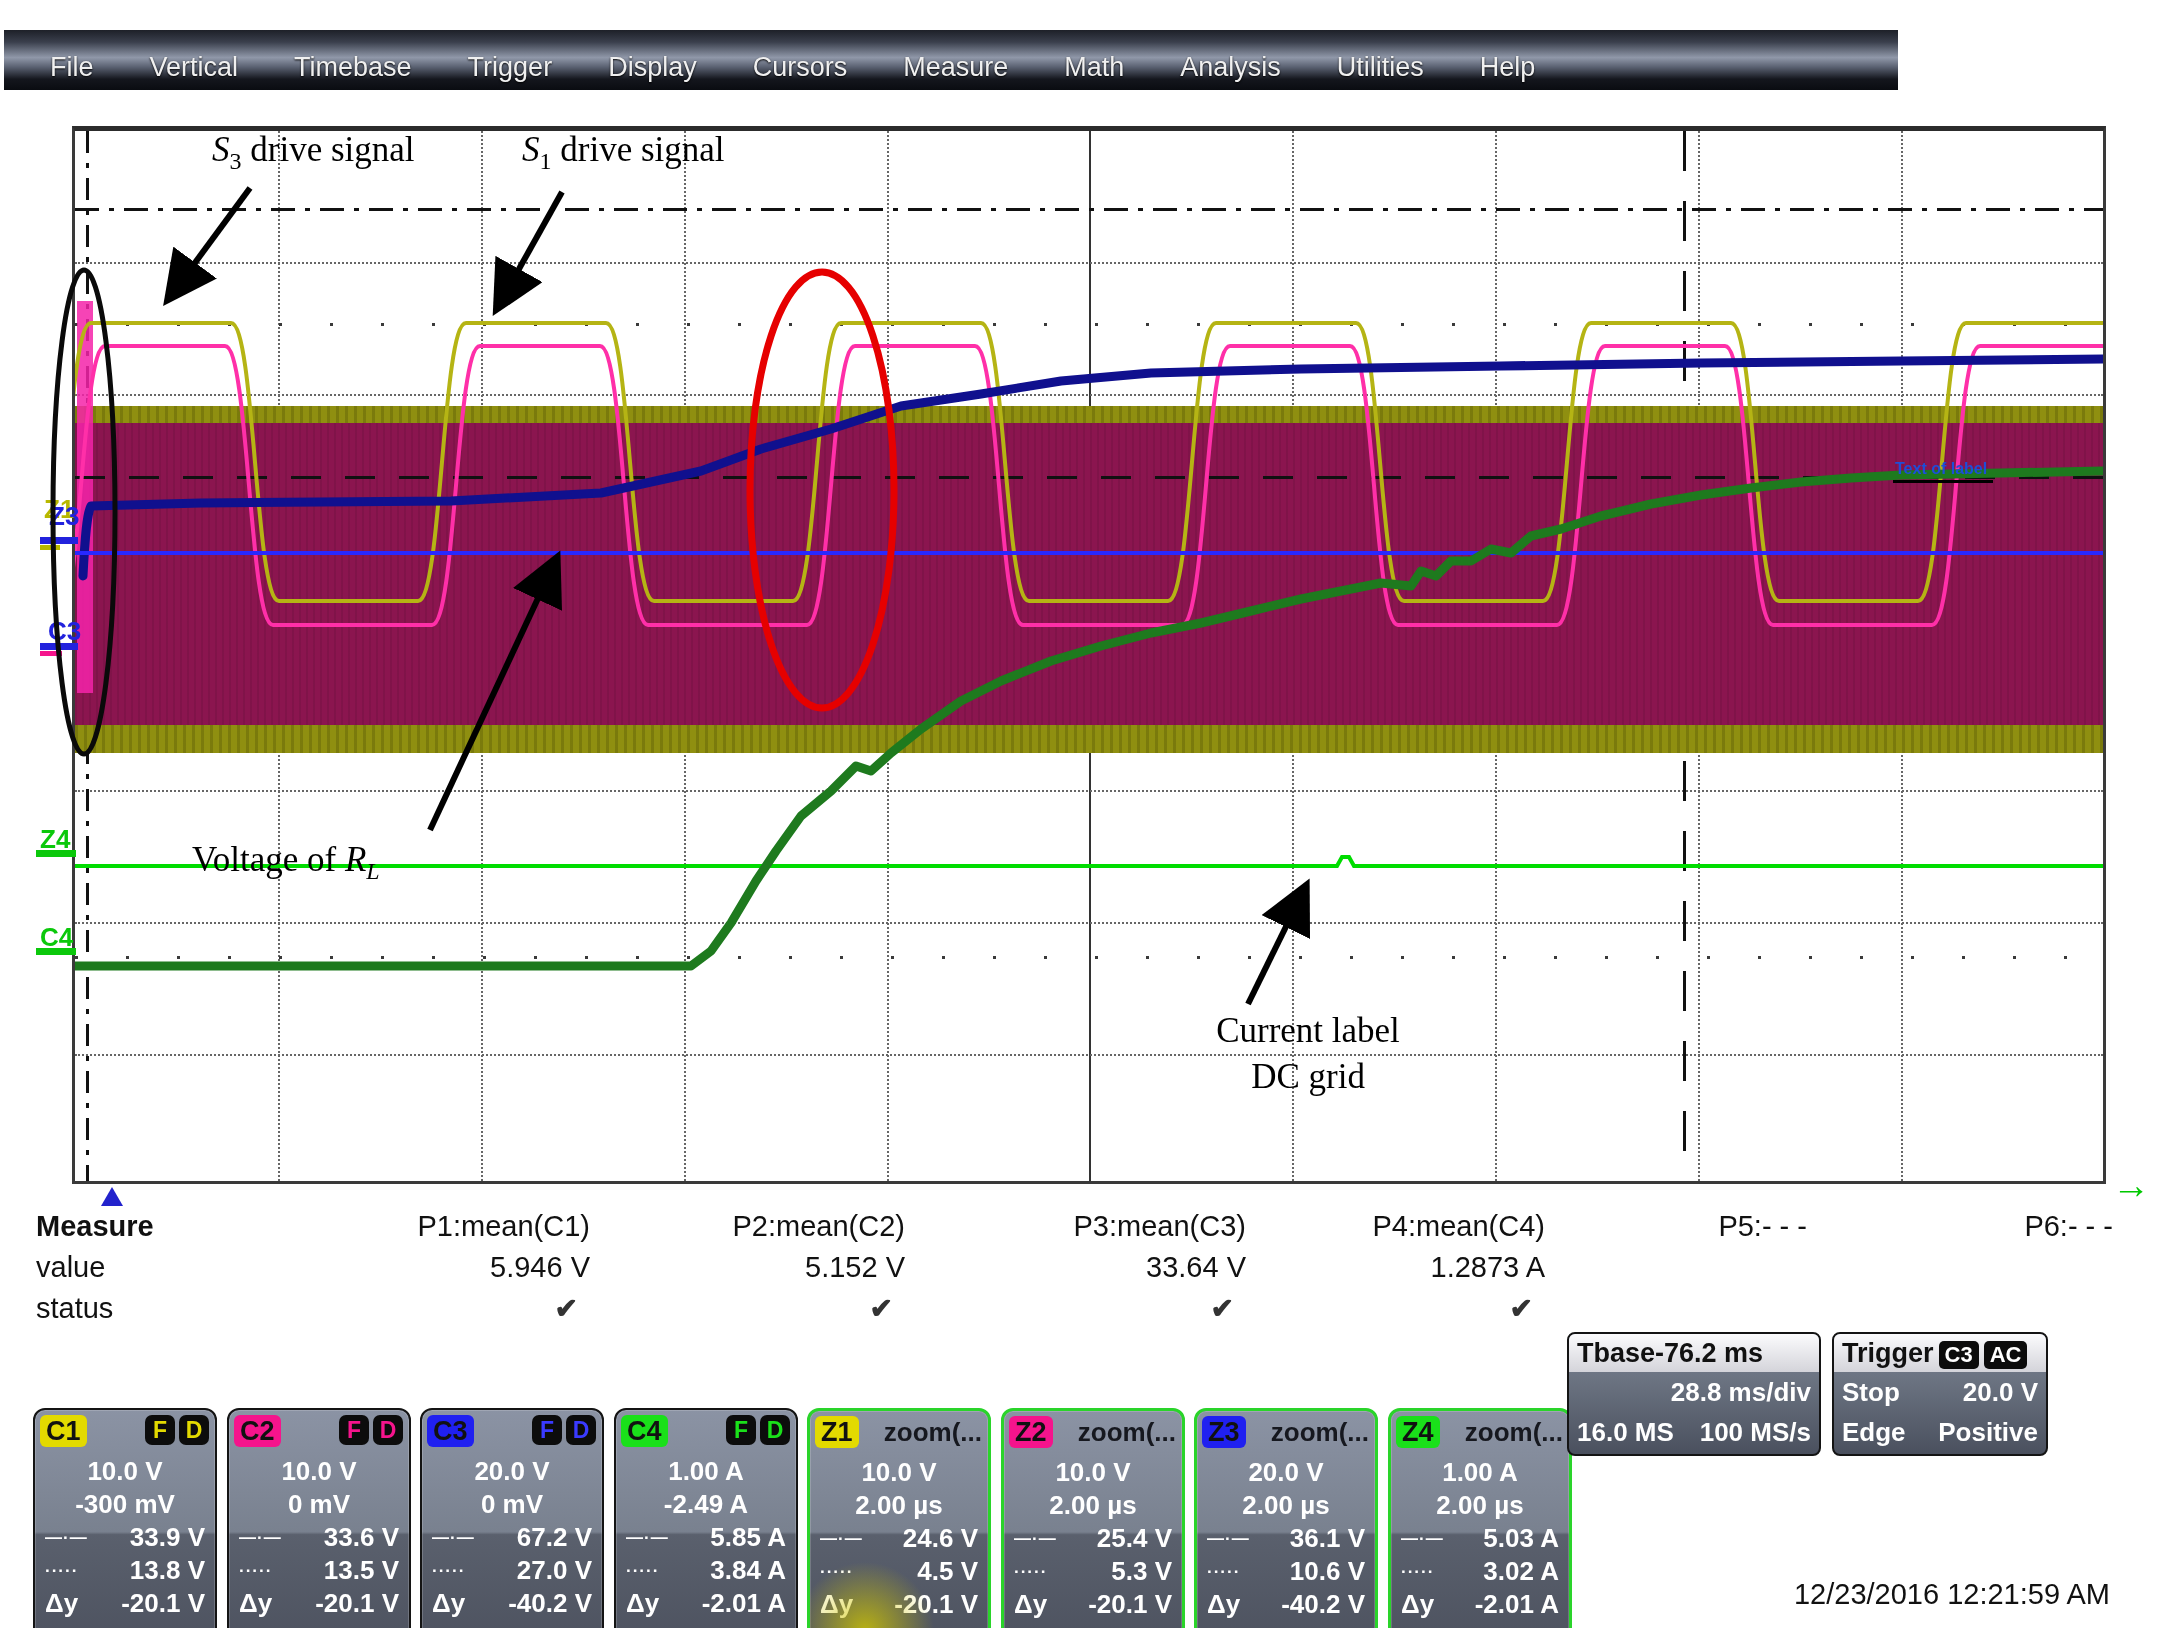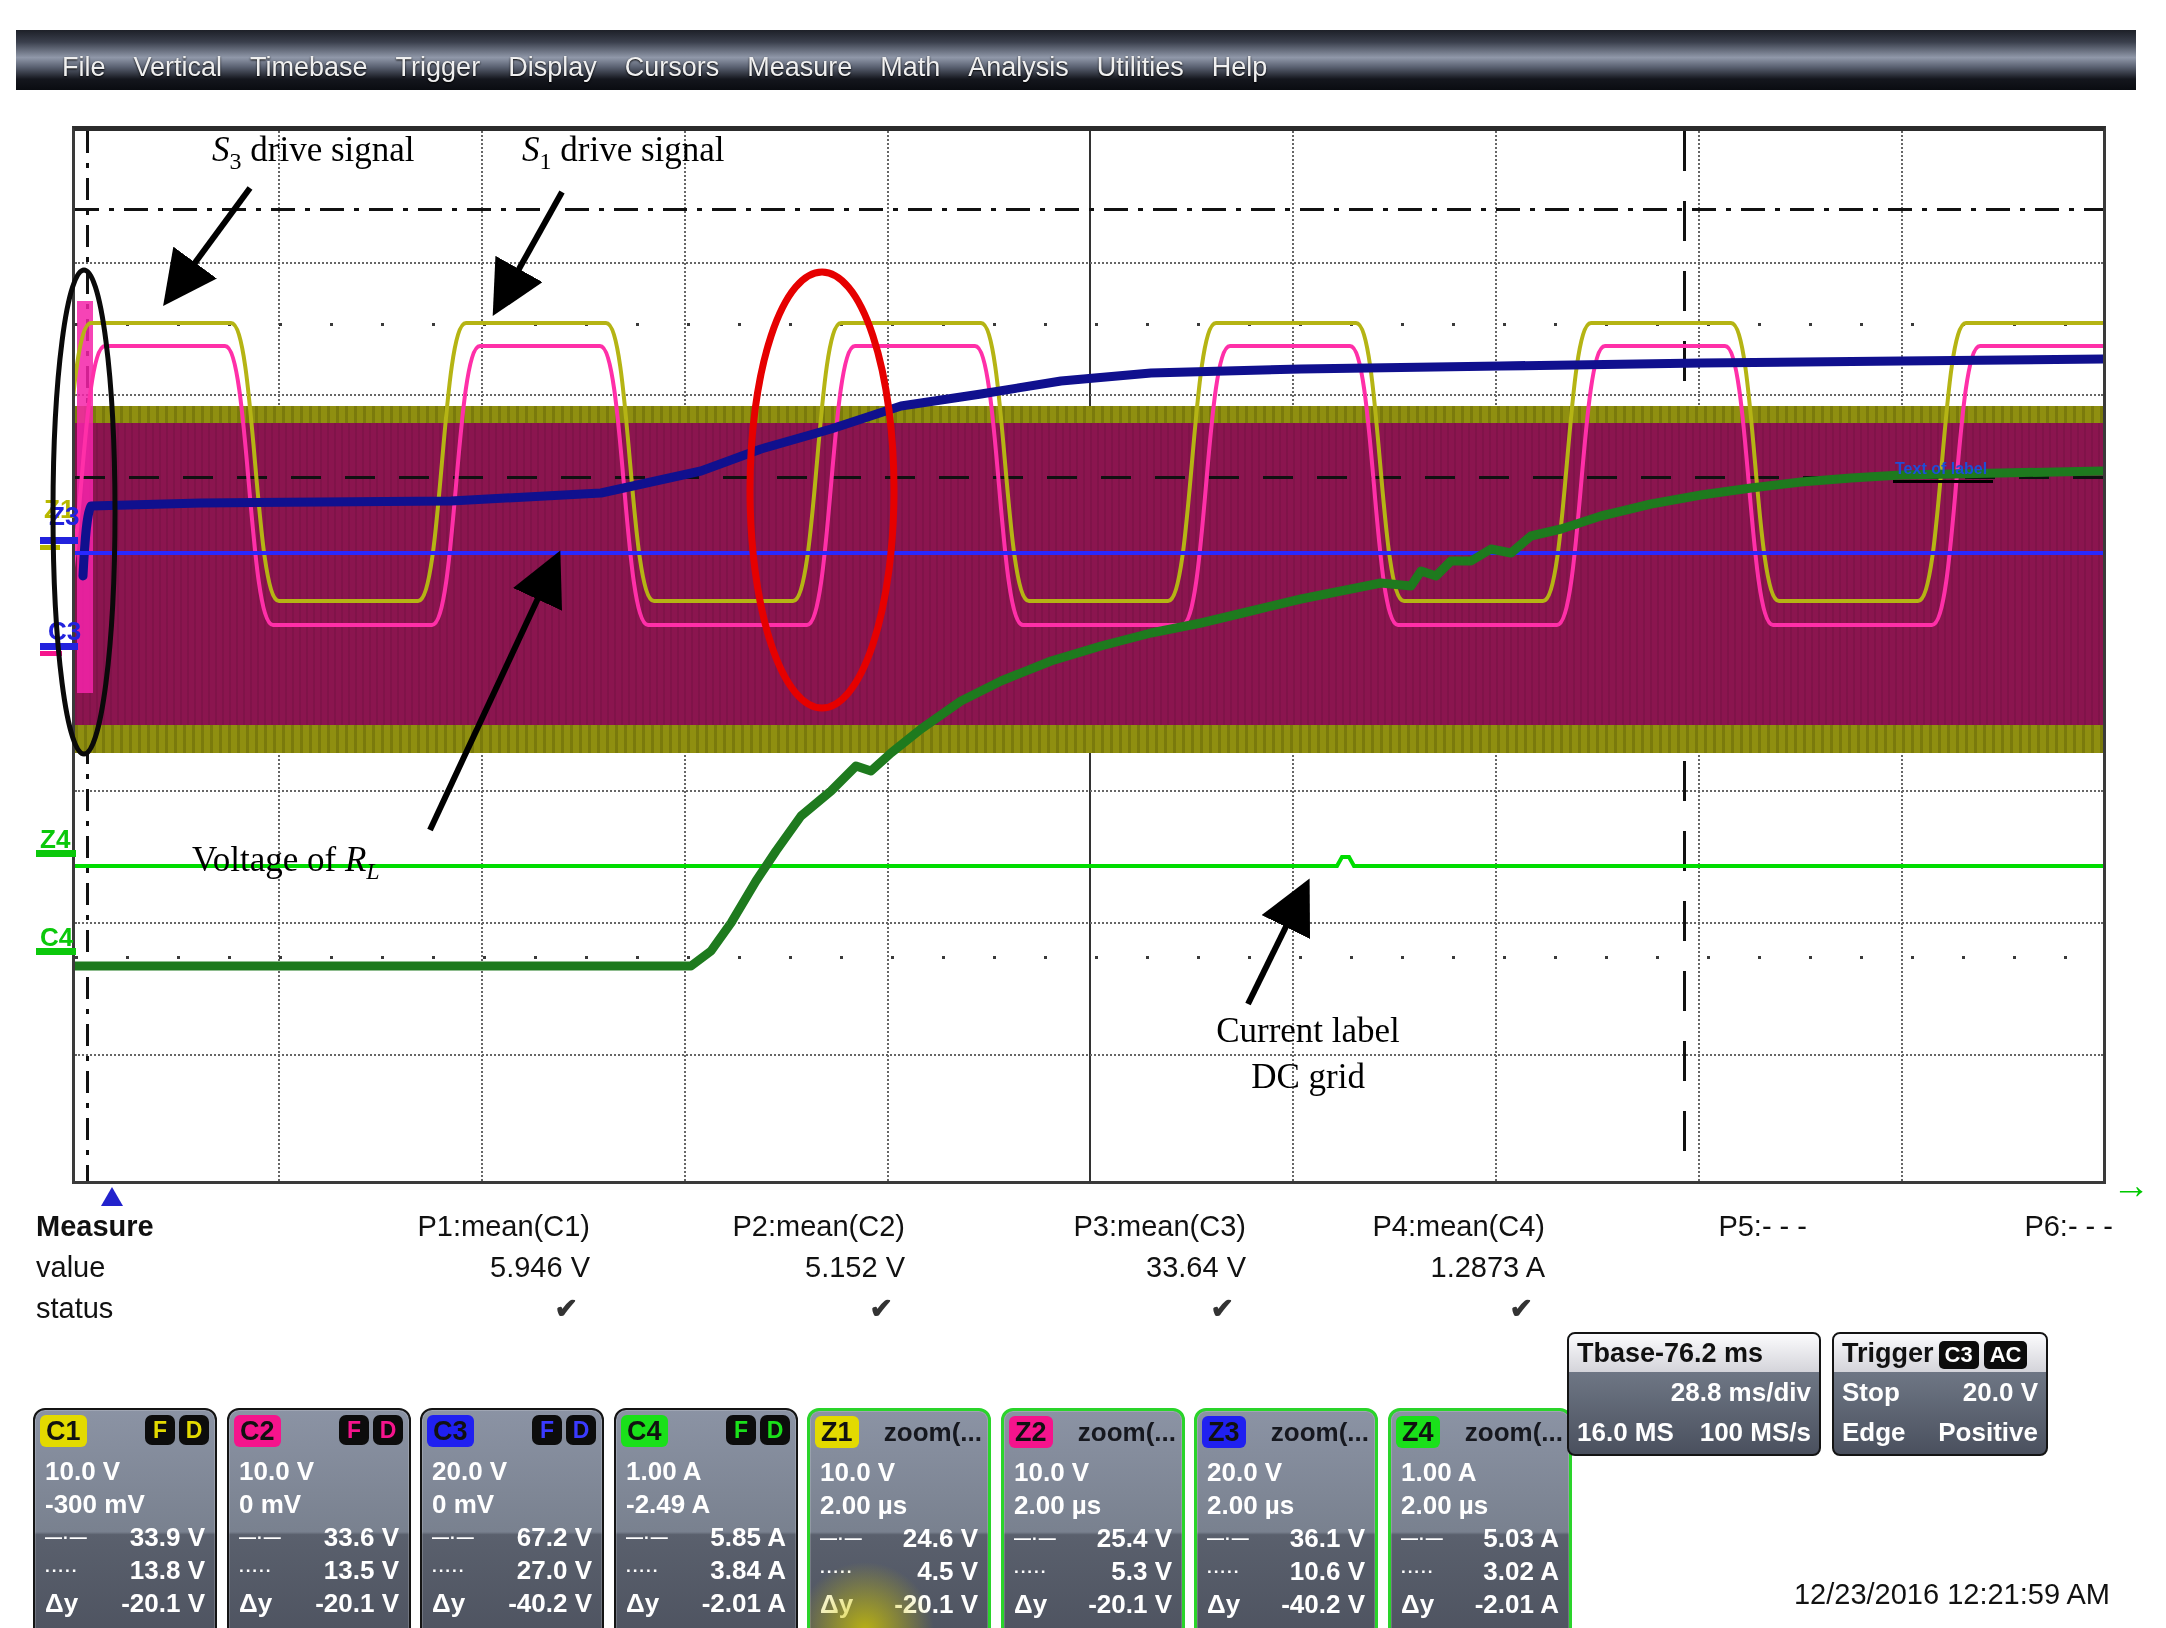--- a/index.html
+++ b/index.html
@@ -1,22 +1,22 @@
 <!DOCTYPE html>
 <html><head>
 <meta charset="utf-8">
 <style>
   html,body{margin:0;padding:0;background:#fff;}
   #app{position:relative;width:2166px;height:1628px;background:#fff;overflow:hidden;
        font-family:"Liberation Sans",sans-serif;}
 
   
-  .menubar{position:absolute;left:16px;top:30px;width:2120px;height:60px;
+  .menubar{position:absolute;left:4px;top:30px;width:1894px;height:60px;
     background:linear-gradient(180deg,#1d2028 0%,#3a3f4c 20%,#9098a9 46%,#596070 62%,#14161d 82%,#0a0c11 100%);
-    display:flex;align-items:flex-end;padding:0 0 7px 46px;box-sizing:border-box;gap:28px;}
+    display:flex;align-items:flex-end;padding:0 0 7px 46px;box-sizing:border-box;gap:56px;}
   .menubar .mi{color:#f0f0f0;font-size:27px;text-shadow:0 1px 2px #000;cursor:default;white-space:nowrap;}
 
   
   .plot{position:absolute;left:72px;top:126px;width:2034px;height:1058px;box-sizing:border-box;
         border:3px solid #3a3a3a;border-top:5px solid #2c2c2c;background:#fff;overflow:hidden;}
   .gl-v{position:absolute;top:0;bottom:0;width:0;border-left:2px dotted #666;}
   .gl-v.solid{border-left:2px solid #333;}
   .gl-h{position:absolute;left:0;right:0;height:0;border-top:2px dotted #666;}
   .gl-h.solid{border-top:2px solid #333;}
   .minordots{position:absolute;left:0;right:0;height:3px;
@@ -65,21 +65,21 @@
      box-shadow:inset 0 0 0 1px rgba(255,255,255,.18);overflow:hidden;}
   .chbox.zsel{border:3px solid #2ad42a;}
   .chbox.z1glow::after{content:"";position:absolute;left:-20px;bottom:-20px;width:150px;height:150px;
      background:radial-gradient(circle,rgba(210,200,0,.8),rgba(210,200,0,0) 65%);pointer-events:none;}
   .bx-head{display:flex;align-items:flex-start;justify-content:space-between;height:40px;padding:5px 6px 0 5px;}
   .chip{font-size:27px;font-weight:bold;color:#111;padding:0 6px;border-radius:6px;line-height:32px;}
   .badges{display:flex;}
   .badge{display:inline-block;width:30px;height:30px;background:#0c0c0c;border-radius:7px;
      font-size:23px;font-weight:bold;text-align:center;line-height:30px;margin-left:4px;}
   .ztitle{font-size:26px;font-weight:bold;color:#16181f;line-height:32px;white-space:nowrap;overflow:hidden;}
-  .bx-line{text-align:left;padding:0 10px;color:#fff;font-weight:bold;font-size:26px;line-height:33px;white-space:nowrap;}
+  .bx-line{text-align:center;padding:0 10px;color:#fff;font-weight:bold;font-size:26px;line-height:33px;white-space:nowrap;}
   .bx-flex{display:flex;justify-content:space-between;padding:0 10px;color:#fff;font-weight:bold;
      font-size:26px;line-height:33px;white-space:nowrap;}
   .glyph{font-size:17px;letter-spacing:1px;color:#fff;align-self:center;}
   .c1 .chip{background:#e3da00;} .c1 .badge{color:#e3da00;}
   .c2 .chip{background:#f5148c;} .c2 .badge{color:#f5148c;}
   .c3 .chip{background:#2020f0;} .c3 .badge{color:#3a3aff;}
   .c4 .chip{background:#1ae01a;} .c4 .badge{color:#1ae01a;}
 
   .utilbox{position:absolute;top:1332px;height:124px;box-sizing:border-box;border:2px solid #141414;border-radius:8px;
      background:linear-gradient(180deg,#7d8596 0%,#6a7280 40%,#4a505e 100%);overflow:hidden;}

